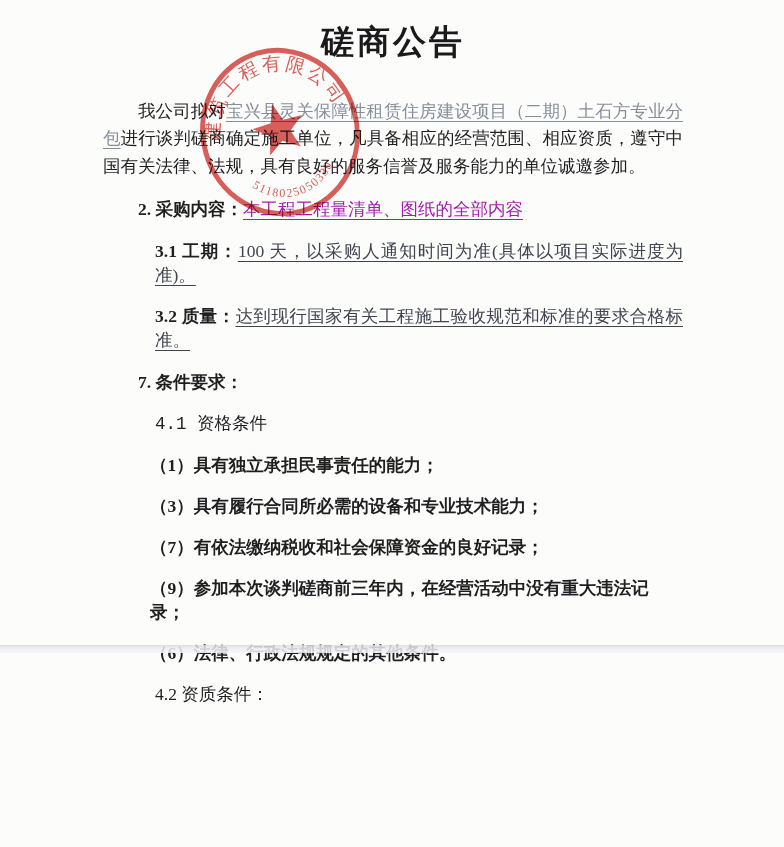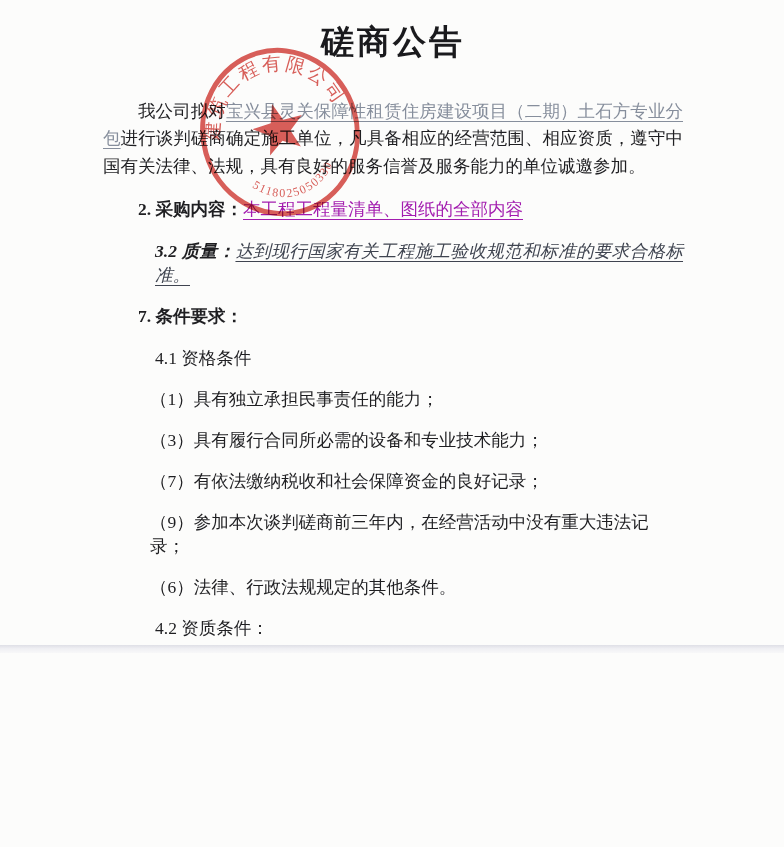--- a/index.html
+++ b/index.html
@@ -38,24 +38,24 @@
     text-indent:2em;
   }
   .item-1{
     margin-top:7px;
     line-height:1.78;
     text-indent:2em;
   }
   .item-2{ margin-top:15px; }
   .h-3{ margin-top:15px; }
   .sub-31{ margin-top:15px; }
-  .sub-32{ margin-top:16px;font-style:italic; }
+  .sub-32{ margin-top:16px; }
   .h-4{ margin-top:14px; }
-  .sub-41{ margin-top:16px; }
-  .qual-list{ margin:16px 0 0 0; padding:0; list-style:none; }
+  .sub-41{ margin-top:16px;font-family:Liberation Mono, monospace; }
+  .qual-list{ margin:16px 0 0 0; padding:0; list-style:none;font-weight:bold; }
   .qual-list li{
     font-size:17.5px;
     margin:0 0 17px 47px;
   }
   .sub-42{ margin-top:11px; }
   .indent-1{ margin-left:35px; }
   .indent-2{ margin-left:52px; }
   .bold{ font-weight:700; }
   .ul{ text-decoration:underline; text-underline-offset:4px; text-decoration-thickness:1px; }
   .fill-gray{ color:#868e9c; }
@@ -93,20 +93,21 @@
   <div class="content">
 
     <h1 class="title">磋商公告</h1>
 
     <p class="para intro"><span>我公司拟对</span><span class="ul fill-gray">宝兴县灵关保障性租赁住房建设项目（二期）土石方专业分包</span><span>进行谈判磋商确定施工单位，凡具备相应的经营范围、相应资质，遵守中国有关法律、法规，具有良好的服务信誉及服务能力的单位诚邀参加。</span></p>
 
 
     <p class="para item item-2 indent-1"><span class="bold">2. 采购内容：</span><span class="ul fill-black">本工程工程量清单、图纸的全部内容</span></p>
 
 
+    <p class="para item sub-31 indent-2"><span class="bold">3.1 工期：</span><span class="ul fill-dark">100 天，以采购人通知时间为准(具体以项目实际进度为准)。</span></p>
 
     <p class="para item sub-32 indent-2"><span class="bold">3.2 质量：</span><span class="ul fill-dark">达到现行国家有关工程施工验收规范和标准的要求合格标准。</span></p>
 
     <p class="para item h-4 indent-1 bold">7. 条件要求：</p>
 
     <p class="para item sub-41 indent-2">4.1 资格条件</p>
 
     <ul class="qual-list">
       <li>（1）具有独立承担民事责任的能力；</li>
       <li>（3）具有履行合同所必需的设备和专业技术能力；</li>

